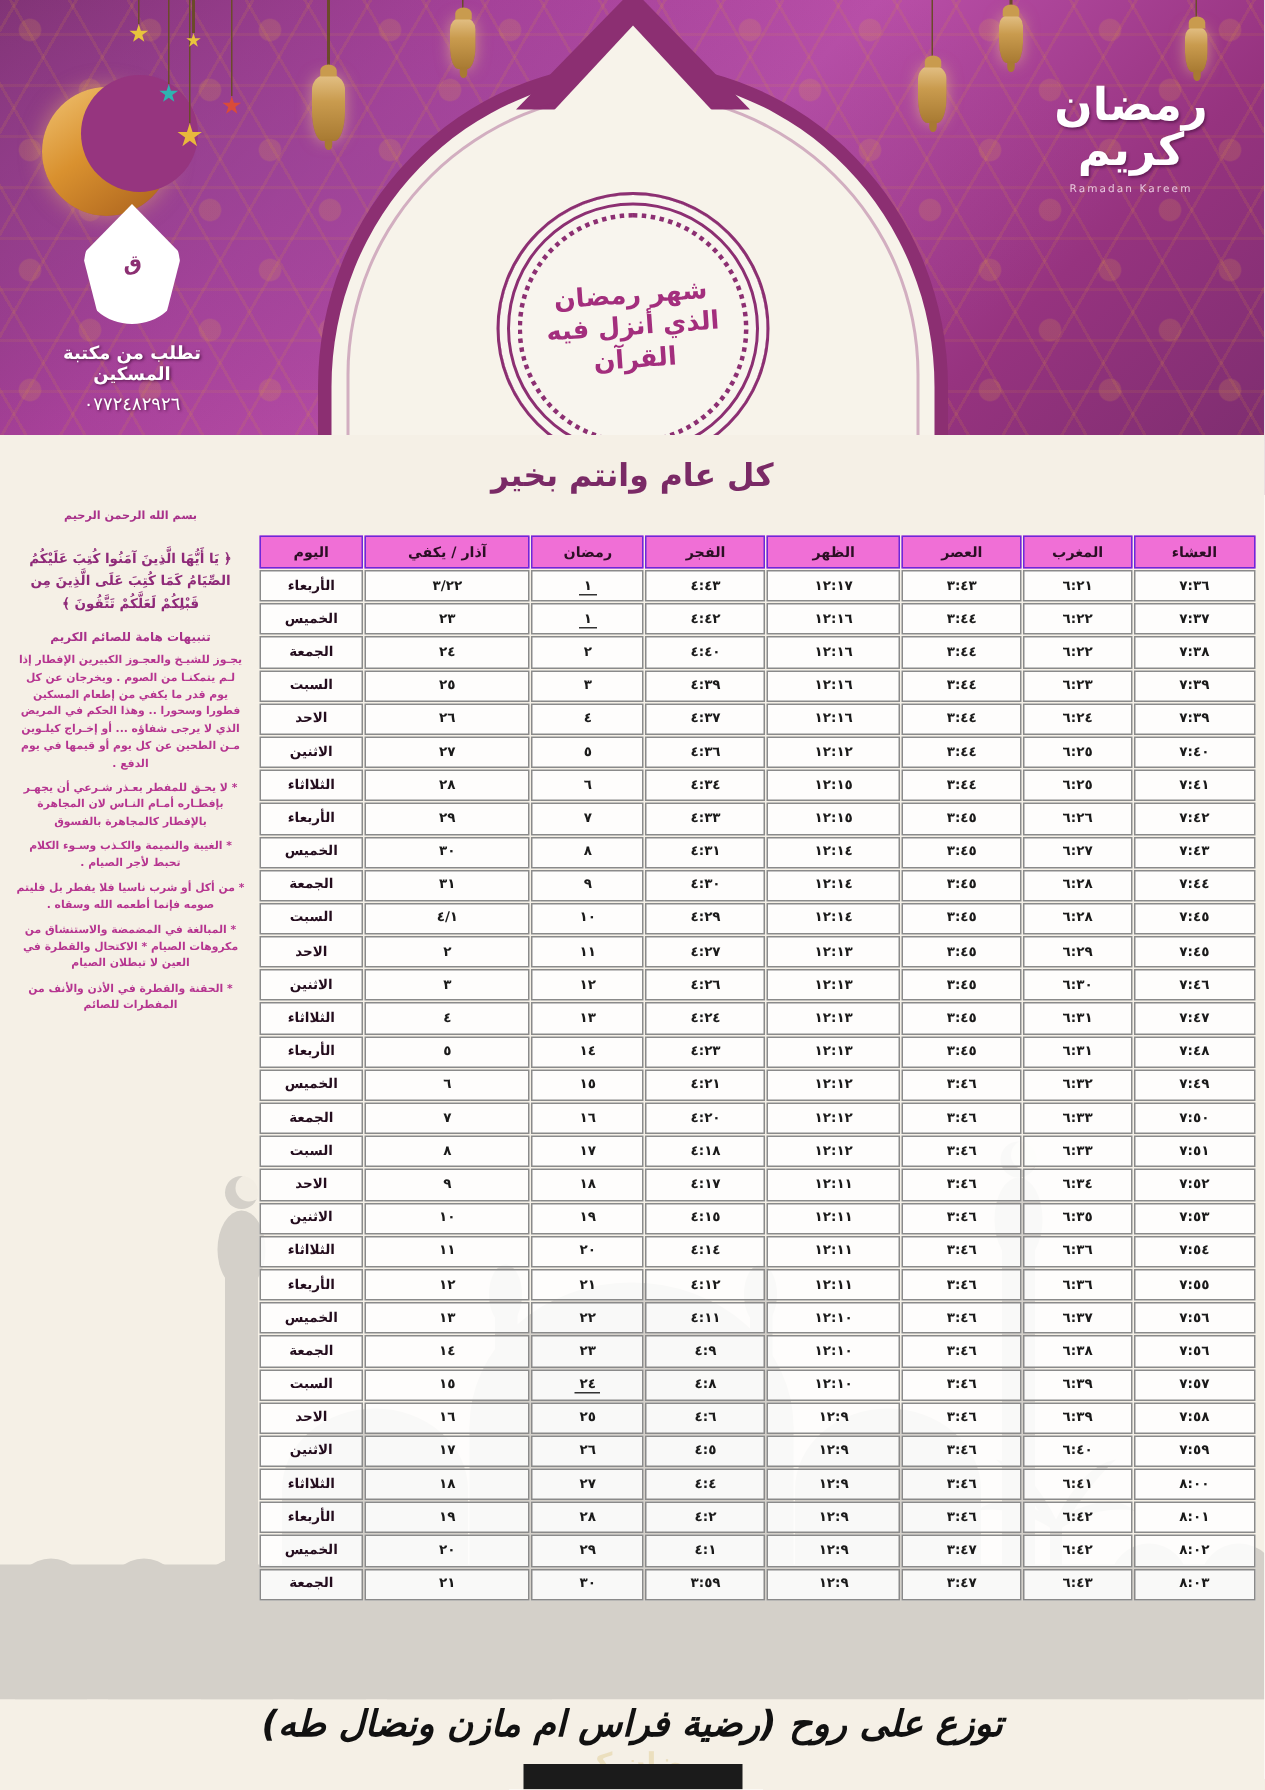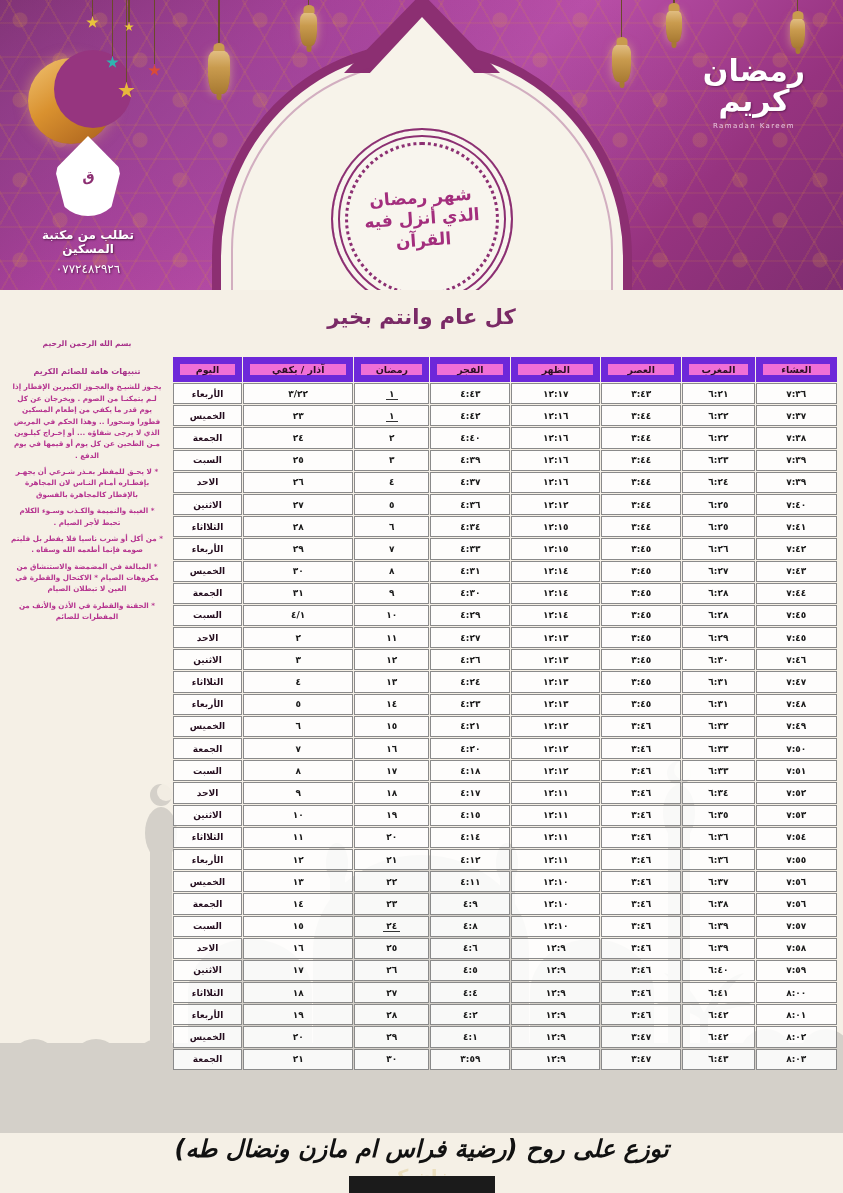--- a/index.html
+++ b/index.html
@@ -259,21 +259,21 @@
     border-collapse: separate;
     border-spacing: 1px;
     font-size: 9px;
     font-weight: bold;
     color: #1a1a1a;
     table-layout: fixed;
   }
   table.prayer th {
     background: #f06fd6;
     color: #2b0f24;
-    border: 7px solid #6d28d9;
+    border: 1px solid #6d28d9;
     height: 22px;
     font-size: 9.5px;
     font-weight: bold;
     text-align: center;
   }
   table.prayer td {
     border: 1px solid #8a8a8a;
     height: 21.2px;
     text-align: center;
     background: rgba(255,255,255,0.86);
@@ -455,20 +455,21 @@
         <path d="M704 300 q-36 -20 -52 -6 q26 -4 52 14 z"></path>
         <path d="M704 300 q36 -20 52 -6 q-26 -4 -52 14 z"></path>
         <path d="M704 300 q-18 -36 -40 -40 q18 16 40 52 z"></path>
         <path d="M704 300 q18 -36 40 -40 q-18 16 -40 52 z"></path>
       </g>
     </g>
   </svg>
 
   <div class="sidebar">
     <div class="sb-bismillah">بسم الله الرحمن الرحيم</div>
+    <div class="sb-verse">﴿ يَا أَيُّهَا الَّذِينَ آمَنُوا كُتِبَ عَلَيْكُمُ الصِّيَامُ كَمَا كُتِبَ عَلَى الَّذِينَ مِن قَبْلِكُمْ لَعَلَّكُمْ تَتَّقُونَ ﴾</div>
     <div class="sb-heading">تنبيهات هامة للصائم الكريم</div>
     <div class="sb-note">يجـوز للشيـخ والعجـوز الكبيرين الإفطار إذا لـم يتمكنـا من الصوم . ويخرجان عن كل يوم قدر ما يكفي من إطعام المسكين فطورا وسحورا .. وهذا الحكم في المريض الذي لا يرجى شفاؤه ... أو إخـراج كيلـوين مـن الطحين عن كل يوم أو قيمها في يوم الدفع .</div>
     <div class="sb-note">* لا يحـق للمفطر بعـذر شـرعي أن يجهـر بإفطـاره أمـام النـاس لان المجاهرة بالإفطار كالمجاهرة بالفسوق</div>
     <div class="sb-note">* الغيبة والنميمة والكـذب وسـوء الكلام تحبط لأجر الصيام .</div>
     <div class="sb-note">* من أكل أو شرب ناسيا فلا يفطر بل فليتم صومه فإنما أطعمه الله وسقاه .</div>
     <div class="sb-note">* المبالغة في المضمضة والاستنشاق من مكروهات الصيام * الاكتحال والقطرة في العين لا تبطلان الصيام</div>
     <div class="sb-note">* الحقنة والقطرة في الأذن والأنف من المفطرات للصائم</div>
   </div>
 
   <div class="table-wrap">

